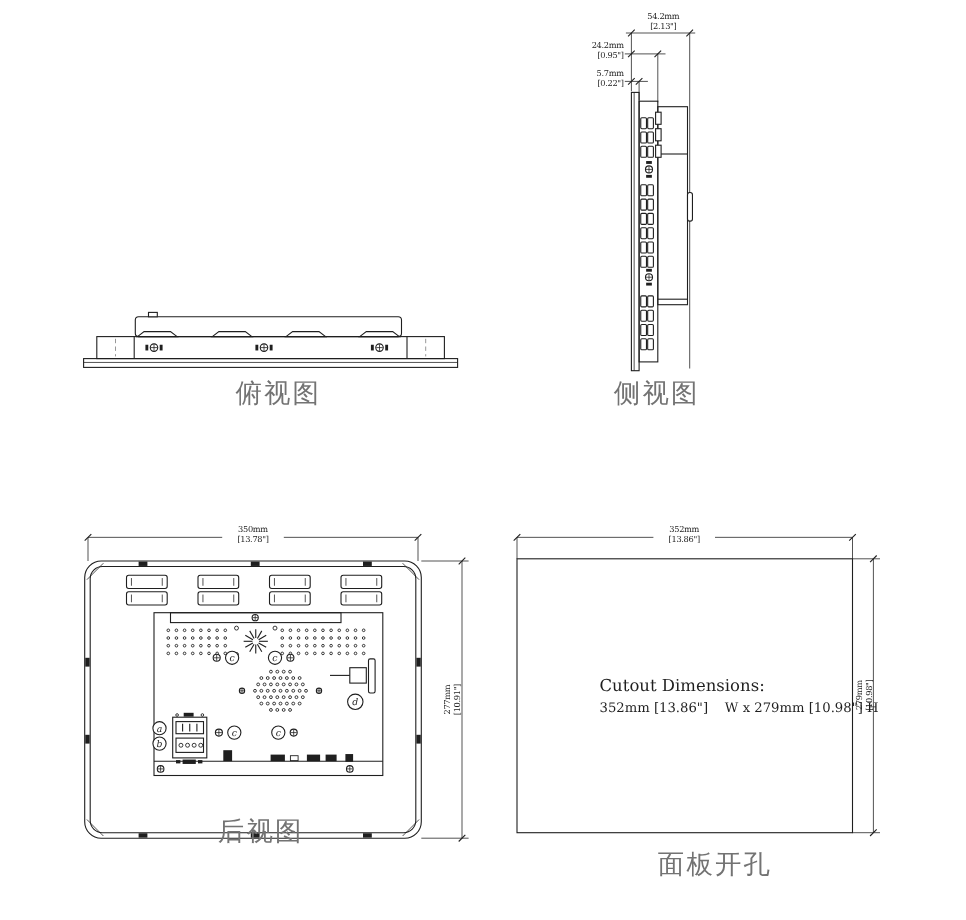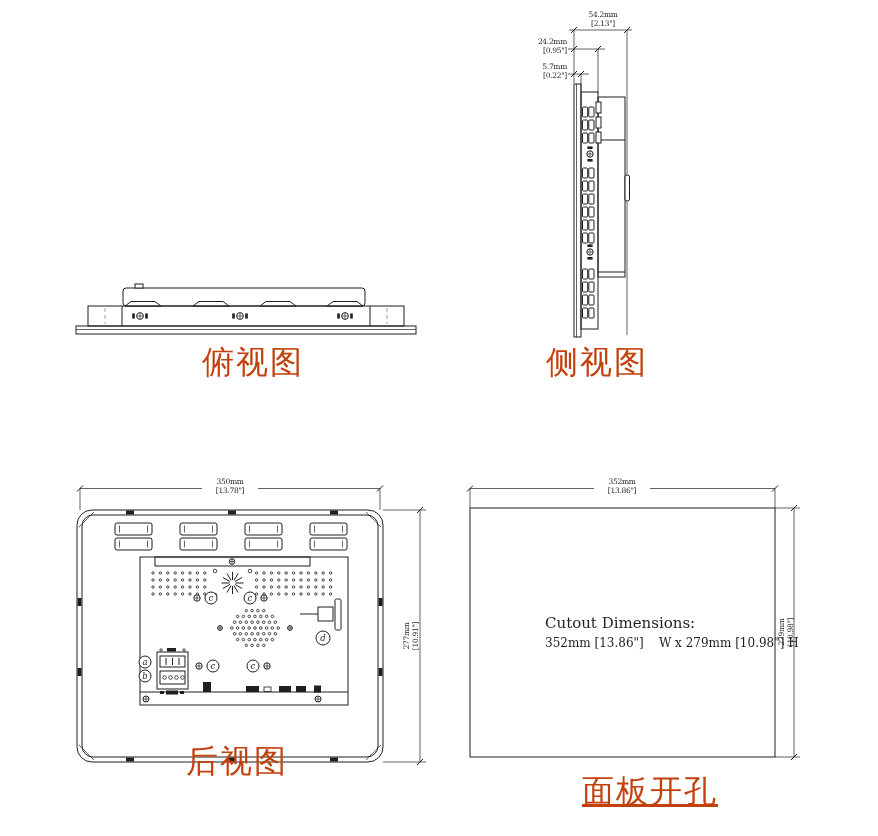--- a/index.html
+++ b/index.html
@@ -12,22 +12,22 @@
   svg .fill { fill:var(--line); stroke:none; }
   svg .wf   { fill:#ffffff; }
   svg .dash { stroke:#8a8a8a; stroke-dasharray:4 3; stroke-width:.8; }
   svg .thin { stroke-width:.7; }
   svg .dot  { stroke-width:.8; }
   svg text  { stroke:none; fill:var(--line); font-family:"DejaVu Serif", serif; }
   svg text.dim { font-size:7.5px; letter-spacing:-0.3px; }
   svg text.callout { font-size:8.5px; font-style:italic; }
   svg text.cut-title { font-size:15px; }
   svg text.cut-line  { font-size:12px; white-space:pre; }
-  .view-label { position:absolute; width:260px; text-align:center; font-size:32px;
-    color:#c2410c; font-family:"DejaVu Sans","Liberation Sans",sans-serif; letter-spacing:2px; }
+  .view-label { position:absolute; width:260px; text-align:center; font-size:24px;
+    color:#737373; font-family:"DejaVu Sans","Liberation Sans",sans-serif; letter-spacing:2px; }
 </style>
 </head>
 <body>
 
 <svg style="left:60px; top:273px;" width="370" height="100" viewBox="0 0 370 100">
   <g>
     <rect x="63" y="15" width="242" height="18" rx="3"></rect>
     <rect class="wf" x="75" y="11" width="8" height="4"></rect>
     <path class="wf" d="M65,33 L71,28.5 L95,28.5 L101,33 Z"></path>
     <path class="wf" d="M133,33 L139,28.5 L163,28.5 L169,33 Z"></path>
@@ -486,13 +486,13 @@
     <line x1="341" y1="41" x2="347" y2="35"></line>
     <line x1="341" y1="290" x2="347" y2="284"></line>
     <text class="dim" x="337" y="159" text-anchor="middle" transform="rotate(-90 337 162)">279mm</text>
     <text class="dim" x="337" y="168" text-anchor="middle" transform="rotate(-90 337 162)">[10.98"]</text>
   </g>
 </svg>
 
 <div class="view-label" style="left:123px; top:341px;">俯视图</div>
 <div class="view-label" style="left:467px; top:341px;text-align:center;">侧视图</div>
 <div class="view-label" style="left:107px; top:740px;">后视图</div>
-<div class="view-label" style="left:520px; top:770px;text-decoration:underline;">面板开孔</div>
+<div class="view-label" style="left:520px; top:770px;">面板开孔</div>
 
 </body></html>

